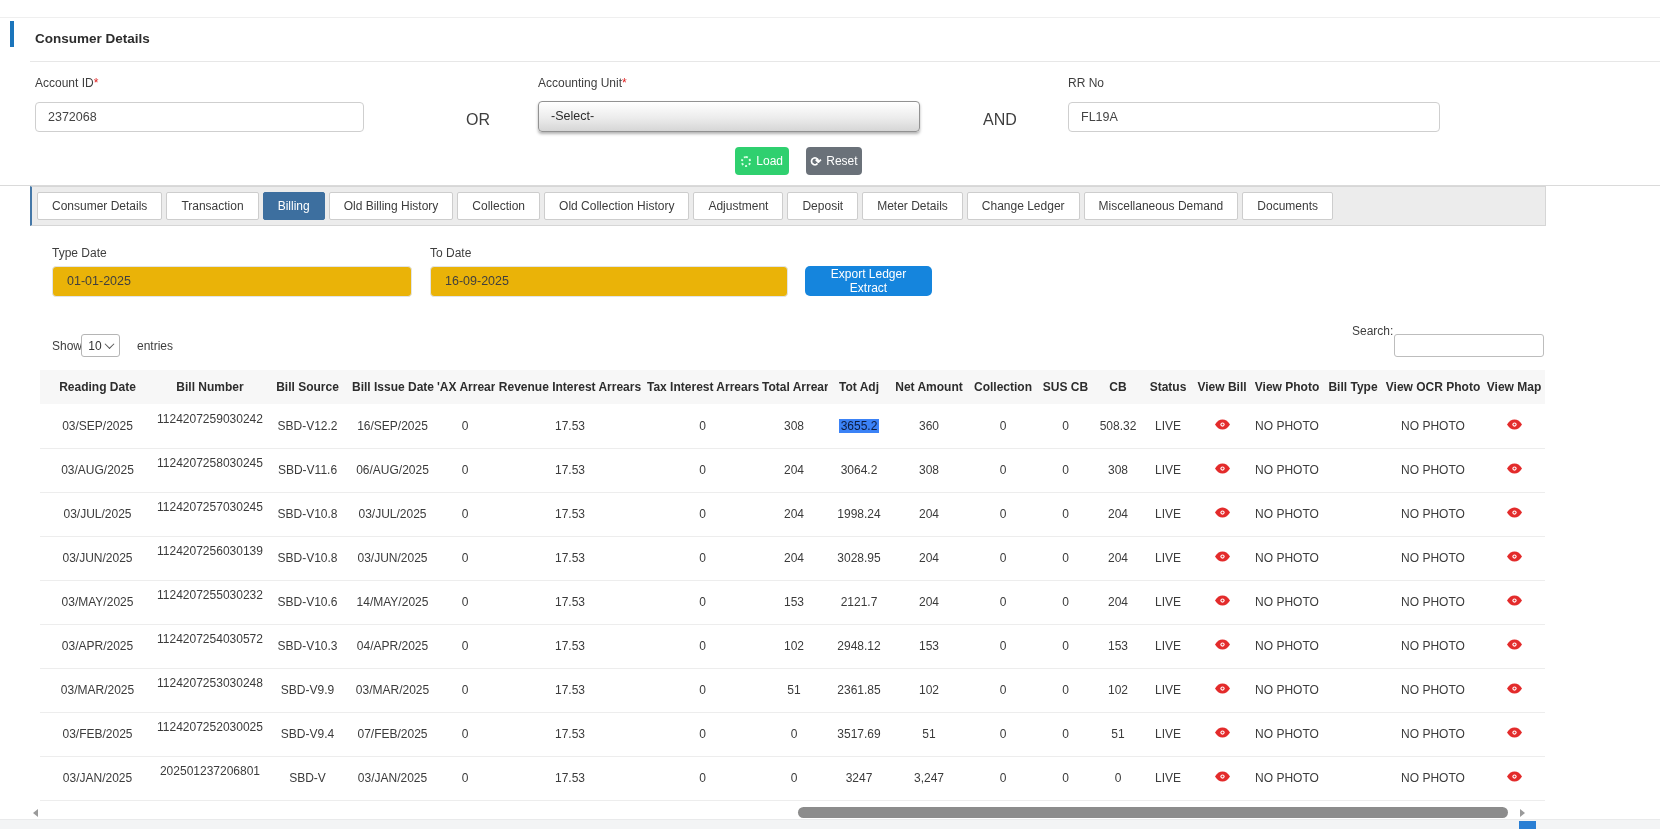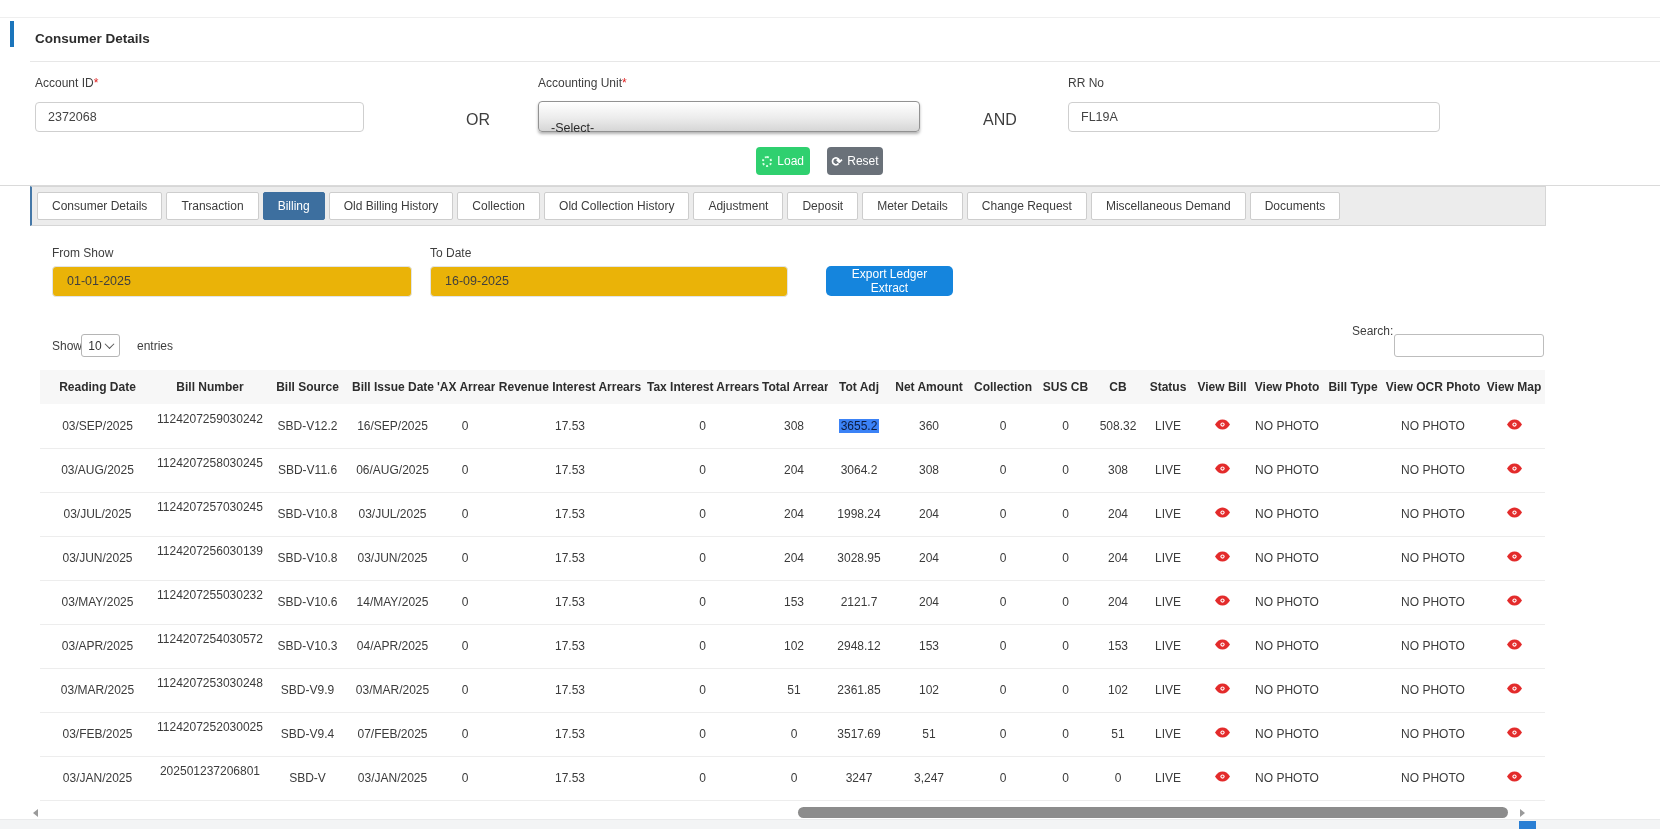--- a/index.html
+++ b/index.html
@@ -21,26 +21,26 @@
   }
   #account-input { left:35px; top:102px; width:329px; }
   #rr-input { left:1068px; top:102px; width:372px; }
   .conj { position:absolute; top:111px; font-size:16px; color:#3e3e3e; }
   #or-label { left:466px; } #and-label { left:983px; }
   .select3d {
     position:absolute; left:538px; top:101px; width:382px; height:31px;
     border:1px solid #929292; border-radius:4px;
     background:linear-gradient(#ffffff, #ececec 55%, #d6d6d6);
     box-shadow:0 2px 3px rgba(0,0,0,0.3);
-    font-size:12.5px; color:#2c2c2c; line-height:29px; padding:12px 12px; cursor:pointer;
+    font-size:12.5px; color:#2c2c2c; line-height:29px; padding:0 12px; cursor:pointer;
   }
 
   .btn {
     position:absolute; border:none; border-radius:4px; color:#fff; font-size:12px;
-    font-family:inherit; display:flex; align-items:center; justify-content:center; gap:5px; cursor:pointer;margin-left:21px;
+    font-family:inherit; display:flex; align-items:center; justify-content:center; gap:5px; cursor:pointer;
   }
   #load-btn  { left:735px; top:147px; width:54px; height:28px; background:#2fd06f; }
   #reset-btn { left:806px; top:147px; width:56px; height:28px; background:#6a7179; }
   .spinner { width:11px; height:11px; border:2px dotted #d9ffe4; border-radius:50%; display:inline-block; }
   .refresh-glyph { font-size:13px; font-weight:bold; line-height:1; }
 
   .tab-topline { position:absolute; left:0; top:185px; width:1660px; border-top:1px solid #dadada; }
   .tab-bar {
     position:absolute; left:30px; top:186px; width:1516px; height:40px;
     background:#ececec; border:1px solid #d6d6d6; border-left:2px solid #4578a8;
@@ -137,26 +137,26 @@
 <div class="tab-bar">
     <div class="tab">Consumer Details</div>
     <div class="tab">Transaction</div>
     <div class="tab active">Billing</div>
     <div class="tab">Old Billing History</div>
     <div class="tab">Collection</div>
     <div class="tab">Old Collection History</div>
     <div class="tab">Adjustment</div>
     <div class="tab">Deposit</div>
     <div class="tab">Meter Details</div>
-    <div class="tab">Change Request</div>
+    <div class="tab">Change Ledger</div>
     <div class="tab">Miscellaneous Demand</div>
     <div class="tab">Documents</div>
   </div>
 
-<div class="lbl" style="left:52px;top:246px;">From Show</div>
+<div class="lbl" style="left:52px;top:246px;">Type Date</div>
 <div class="date-inp" id="from-date">01-01-2025</div>
 <div class="lbl" style="left:430px;top:246px;">To Date</div>
 <div class="date-inp" id="to-date">16-09-2025</div>
 <button class="btn" id="export-btn">
   <span>Export Ledger Extract</span>
 </button>
 
 <div class="lbl" style="left:52px;top:339px;">Show</div>
 <div class="pagesize">
   <span>10</span>

